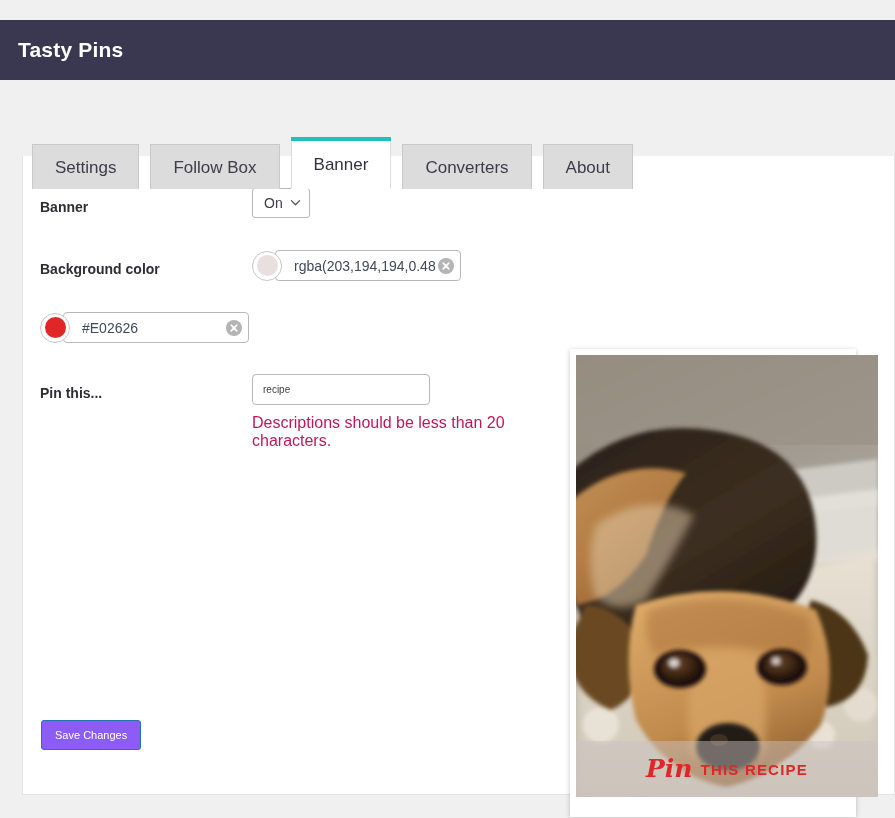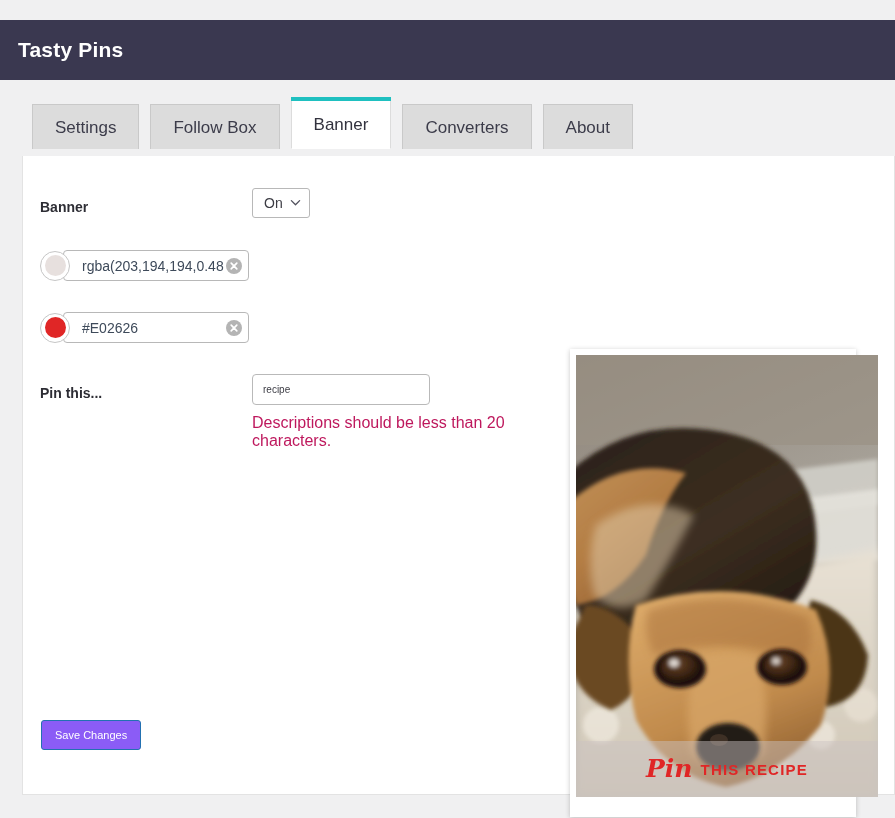--- a/index.html
+++ b/index.html
@@ -23,21 +23,21 @@
   }
   .app-title {
     color: #ffffff;
     font-size: 21px;
     font-weight: bold;
     letter-spacing: 0.2px;
   }
 
   
   .tabs-wrap {
-    padding-top: 20px;
+    padding-top: 60px;
     padding-left: 32px;
     position: relative;
     height: 108px;
   }
   .tabs {
     display: flex;
     align-items: flex-end;
     gap: 11px;
     position: relative;
     z-index: 3;
@@ -293,20 +293,21 @@
             <span class="caret">
               <svg width="11" height="11" viewBox="0 0 12 12">
                   <path d="M1.5 4 L6 8.5 L10.5 4" stroke="#50505c" stroke-width="1.4" fill="none" stroke-linecap="round" stroke-linejoin="round"></path>
                 </svg>
             </span>
           </div>
         </div>
       </div>
 
       <div class="form-row">
+        <div class="form-label">Background color</div>
         <div class="form-field">
           <div class="color-row">
             <div class="swatch-ring">
               <div class="swatch-dot" id="bg-swatch-dot" style="background: rgb(231, 224, 222);"></div>
             </div>
             <div class="color-input">
               <input type="text" value="rgba(203,194,194,0.48)" style="">
               <span class="clear-icon">
                 <svg width="16" height="16" viewBox="0 0 16 16">
                   <circle cx="8" cy="8" r="8" fill="#b4b4b4"></circle>

